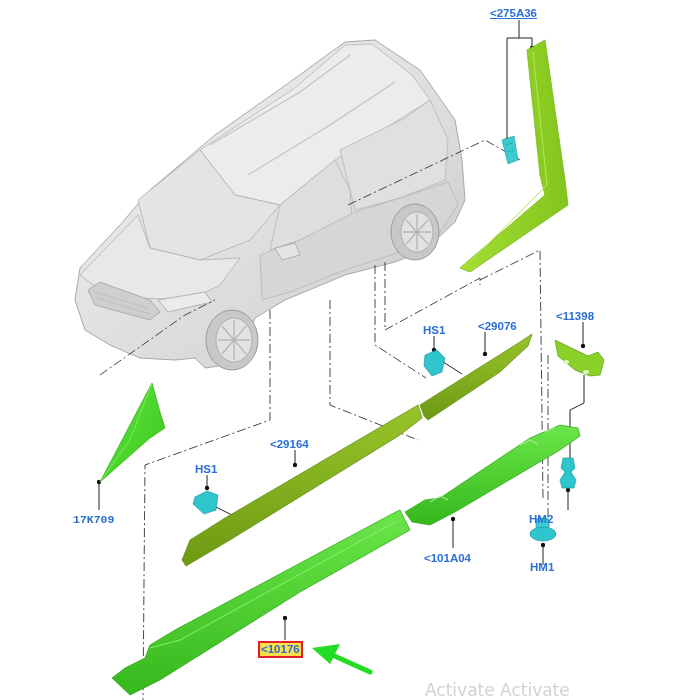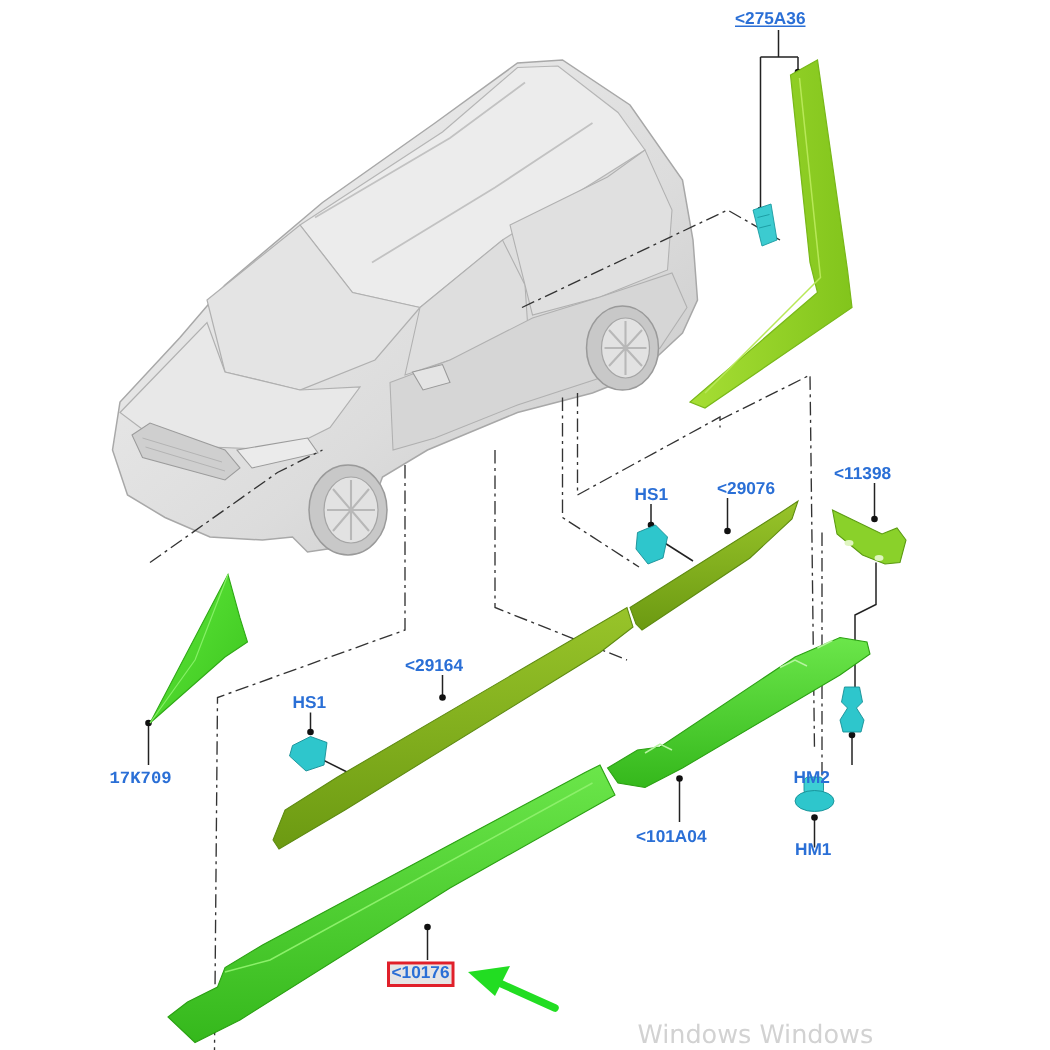--- a/index.html
+++ b/index.html
@@ -11,21 +11,21 @@
     font-weight: bold;
     font-size: 11.5px;
     color: #2a6fd6;
     white-space: nowrap;
     line-height: 13px;
     cursor: pointer;
   }
   .callout.highlight {
     outline: 2px solid #e0202a;
     outline-offset: 0px;
-    background: #e5e5e5;
+    background: #fde047;
     padding: 0 1px;
     text-align: right;
   }
   .watermark {
     position: absolute;
     left: 425px;
     top: 680px;
     font-family: "DejaVu Sans", sans-serif;
     font-size: 17px;
     color: #d2d2d2;
@@ -224,14 +224,14 @@
 <span class="callout" style="left:460px; top:320px;margin-left:18px;">&lt;29076</span>
 <span class="callout" style="left:556px; top:310px;">&lt;11398</span>
 <span class="callout" style="left:270px; top:438px;">&lt;29164</span>
 <span class="callout" style="left:195px; top:463px;">HS1</span>
 <span class="callout" style="left:73px; top:513px;font-family:Liberation Mono, monospace;">17K709</span>
 <span class="callout" style="left:424px; top:552px;">&lt;101A04</span>
 <span class="callout" style="left:529px; top:513px;">HM2</span>
 <span class="callout" style="left:530px; top:536px;margin-top:25px;">HM1</span>
 <span class="callout highlight" style="left:260px; top:643px;">&lt;10176</span>
 
-<span class="watermark">Windows Windows</span>
+<span class="watermark">Activate Activate</span>
 </div>
 
 </body></html>

